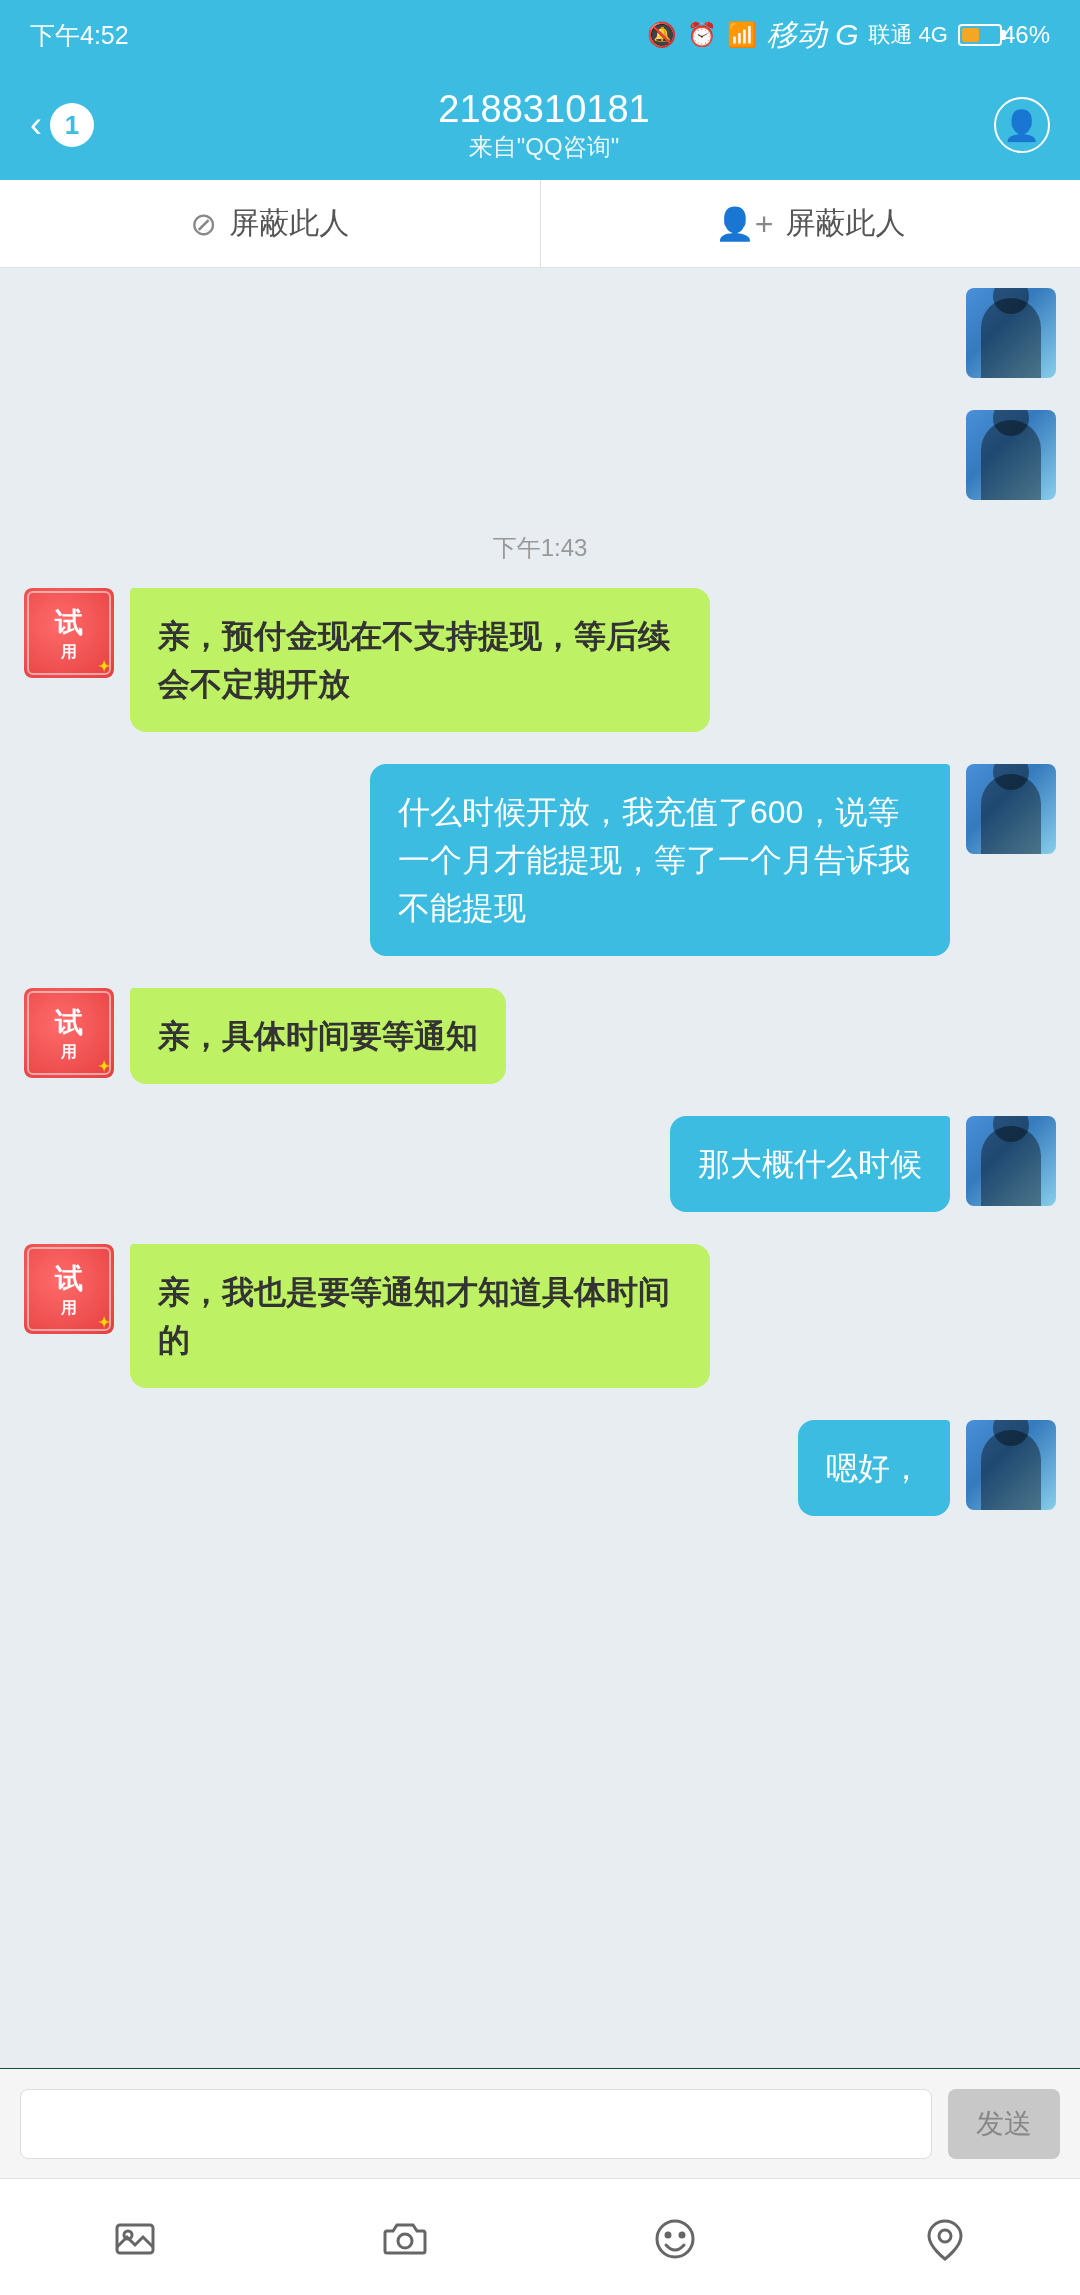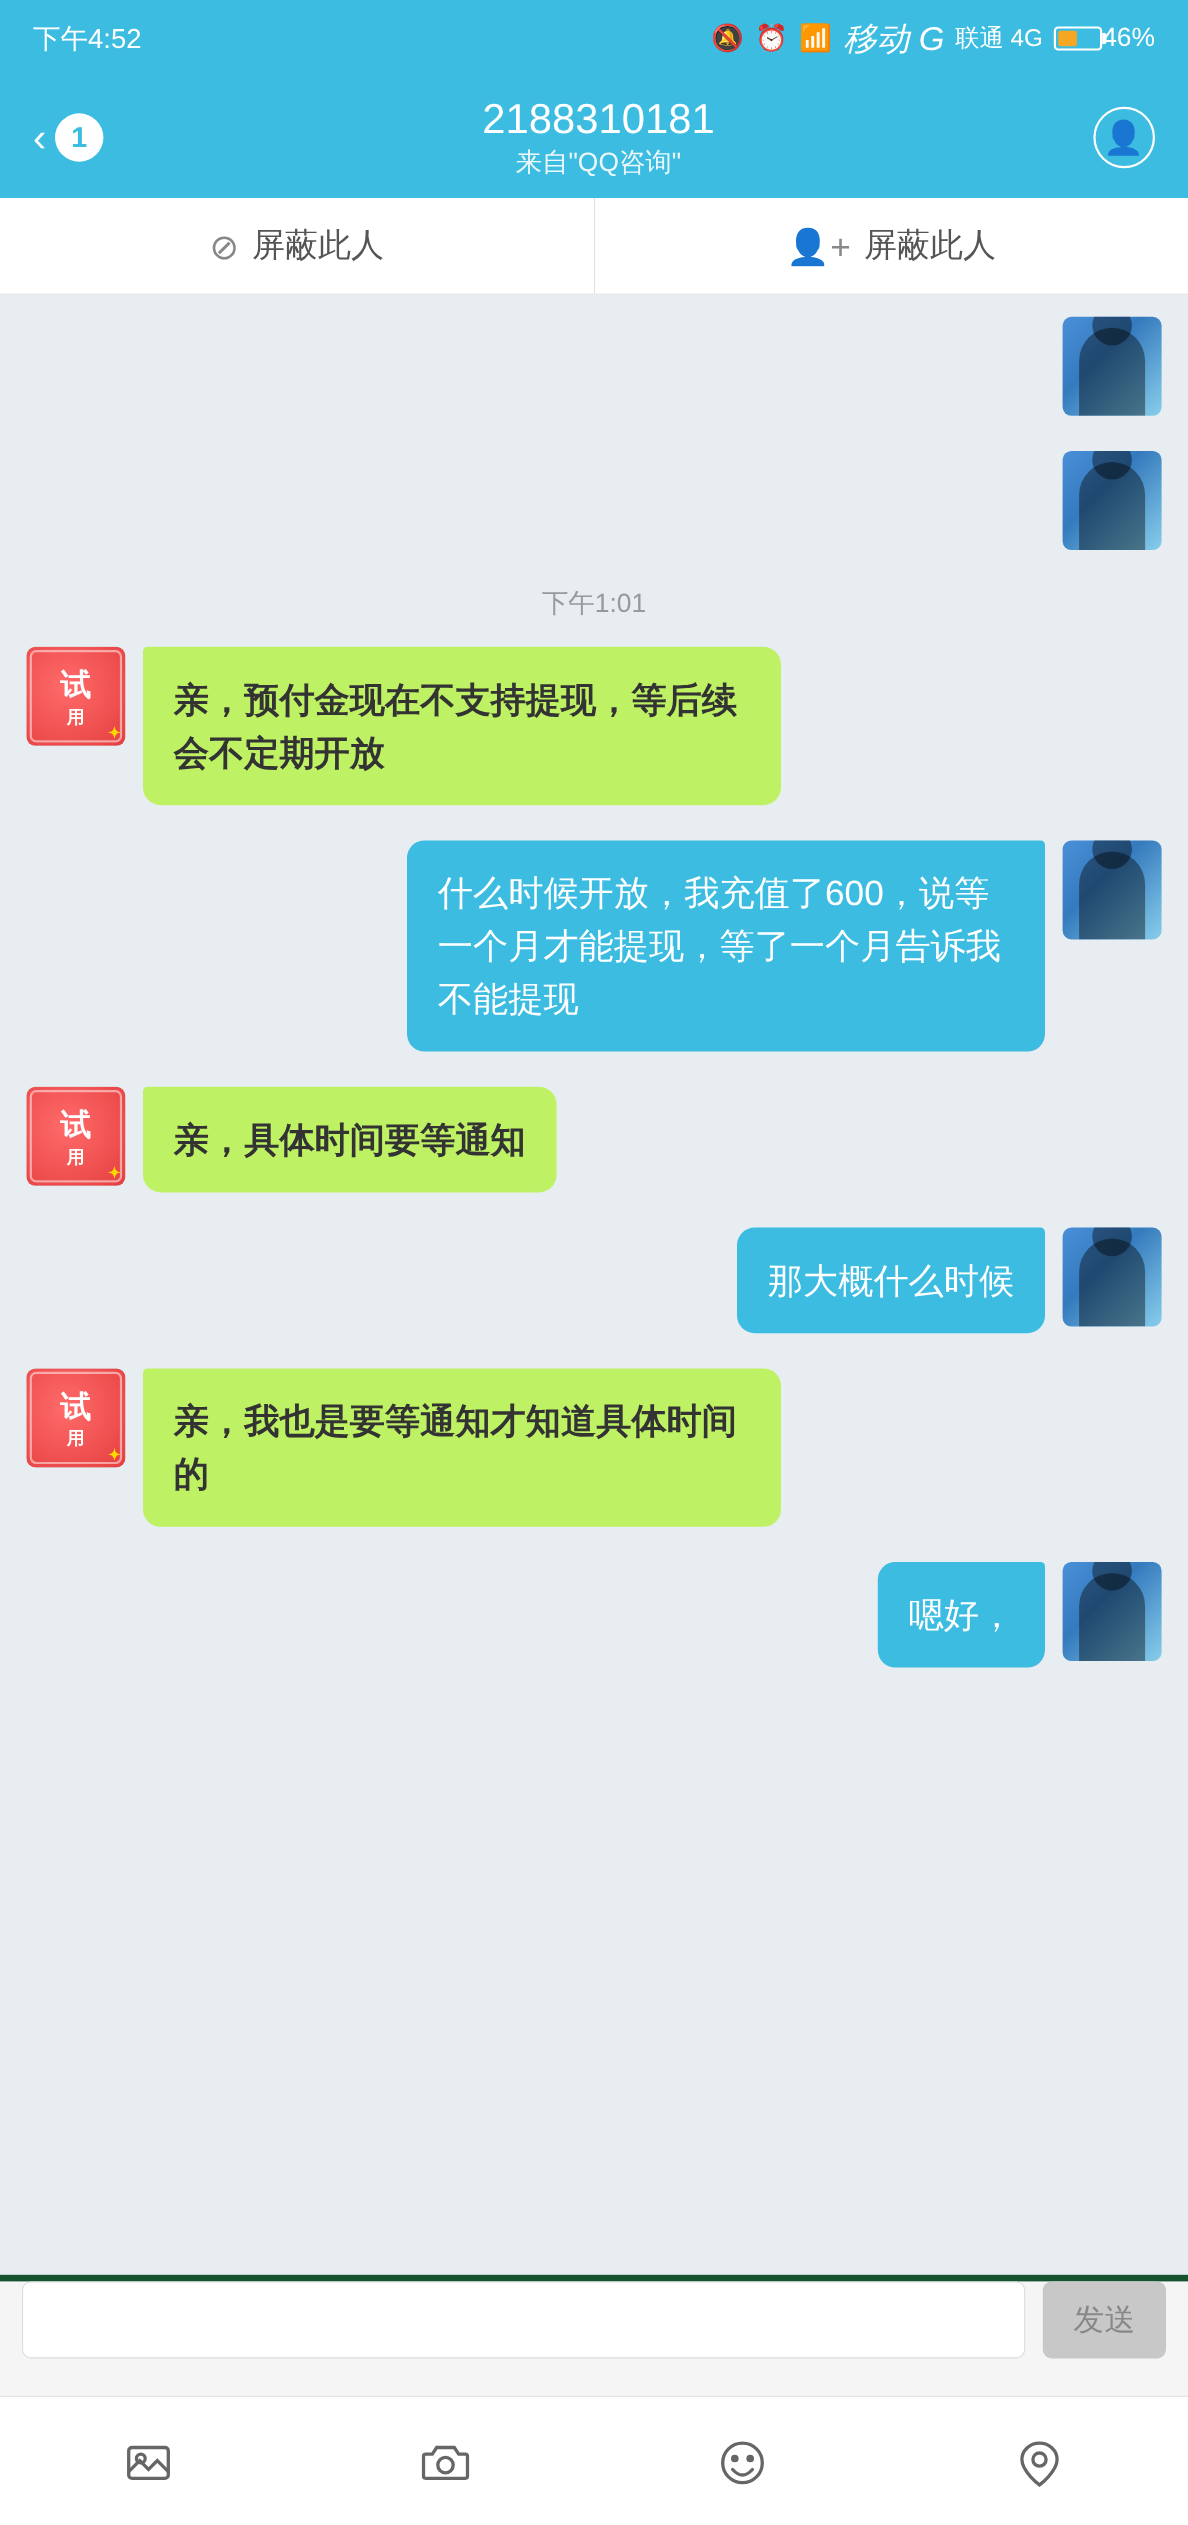--- a/index.html
+++ b/index.html
@@ -237,23 +237,24 @@
     }
     .bubble-right {
       background: #3bbce0;
       color: white;
       border-radius: 16px 4px 16px 16px;
     }
 
     
     .input-bar {
       background: #f5f5f5;
-      border-top: 6px solid #14532d;
+      border-top: 1px solid #14532d;
       height: 110px;
       display: flex;
+      align-items: center;
       padding: 0 20px;
       gap: 16px;
     }
     .input-field {
       flex: 1;
       height: 70px;
       background: white;
       border: 1px solid #ddd;
       border-radius: 8px;
       padding: 0 20px;
@@ -341,21 +342,21 @@
       <div class="avatar-user-silhouette"></div>
     </div>
   </div>
 
   <div class="msg-row right">
     <div class="avatar avatar-right avatar-user">
       <div class="avatar-user-silhouette"></div>
     </div>
   </div>
 
-  <div class="timestamp">下午1:01</div>
+  <div class="timestamp">下午1:43</div>
 
   <div class="msg-row left">
     <div class="avatar avatar-left">
       <div class="trial-badge">
         <div class="trial-border"></div>
         <div class="trial-badge-inner">
           <span class="trial-text-big">试</span>
           <span class="trial-text-small">用</span>
         </div>
         <span class="trial-star">✦</span>

